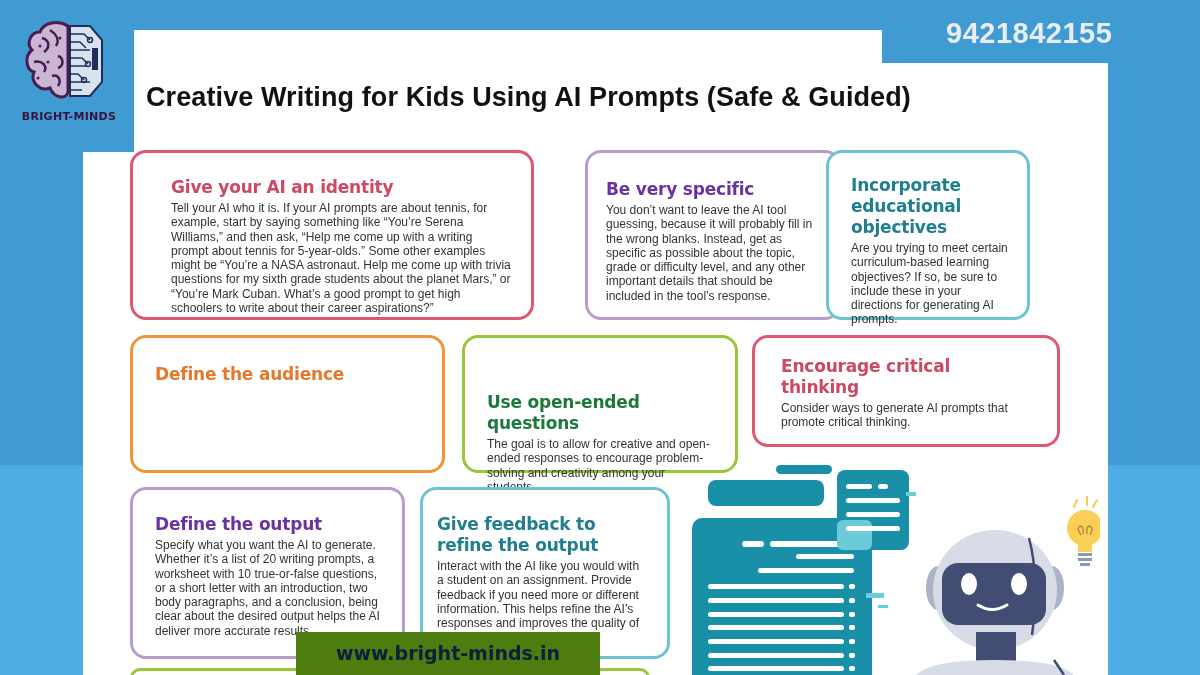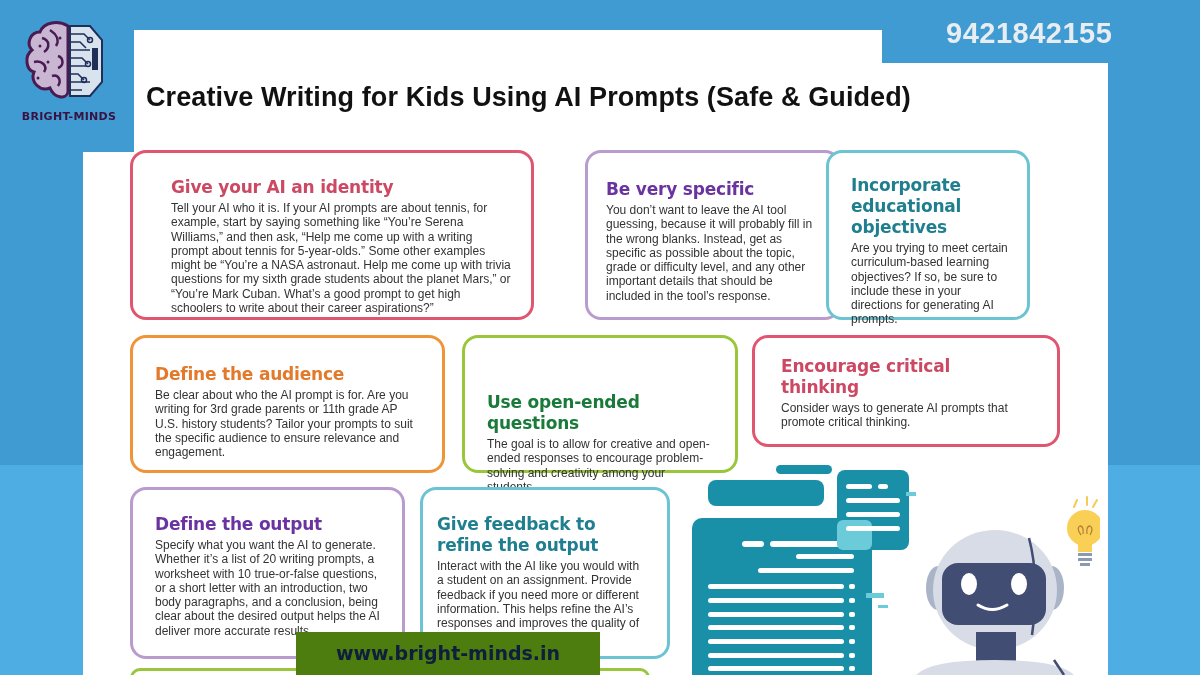--- a/index.html
+++ b/index.html
@@ -134,21 +134,20 @@
   <p>You don’t want to leave the AI tool guessing, because it will probably fill in the wrong blanks. Instead, get as specific as possible about the topic, grade or difficulty level, and any other important details that should be included in the tool’s response.</p>
 </div>
 
 <div class="card c-teal" style="left:826px; top:150px; width:204px; height:170px; padding-top:22px; padding-left:22px;">
   <h3 style="width:140px;">Incorporate educational objectives</h3>
   <p>Are you trying to meet certain curriculum-based learning objectives? If so, be sure to include these in your directions for generating AI prompts.</p>
 </div>
 
 <div class="card c-orange" style="left:130px; top:335px; width:315px; height:138px; padding-top:26px; padding-left:22px;">
   <h3>Define the audience</h3>
-  <p>Be clear about who the AI prompt is for. Are you writing for 3rd grade parents or 11th grade AP U.S. history students? Tailor your prompts to suit the specific audience to ensure relevance and engagement.</p>
 </div>
 
 <div class="card c-green" style="left:462px; top:335px; width:276px; height:138px; padding-top:22px; padding-left:22px;">
   <h3 style="width:180px;margin-top:32px;">Use open-ended questions</h3>
   <p>The goal is to allow for creative and open-ended responses to encourage problem-solving and creativity among your students.</p>
 </div>
 
 <div class="card c-pink" style="left:752px; top:335px; width:308px; height:112px; padding-top:18px; padding-left:26px;">
   <h3 style="width:200px;">Encourage critical thinking</h3>
   <p>Consider ways to generate AI prompts that promote critical thinking.</p>

